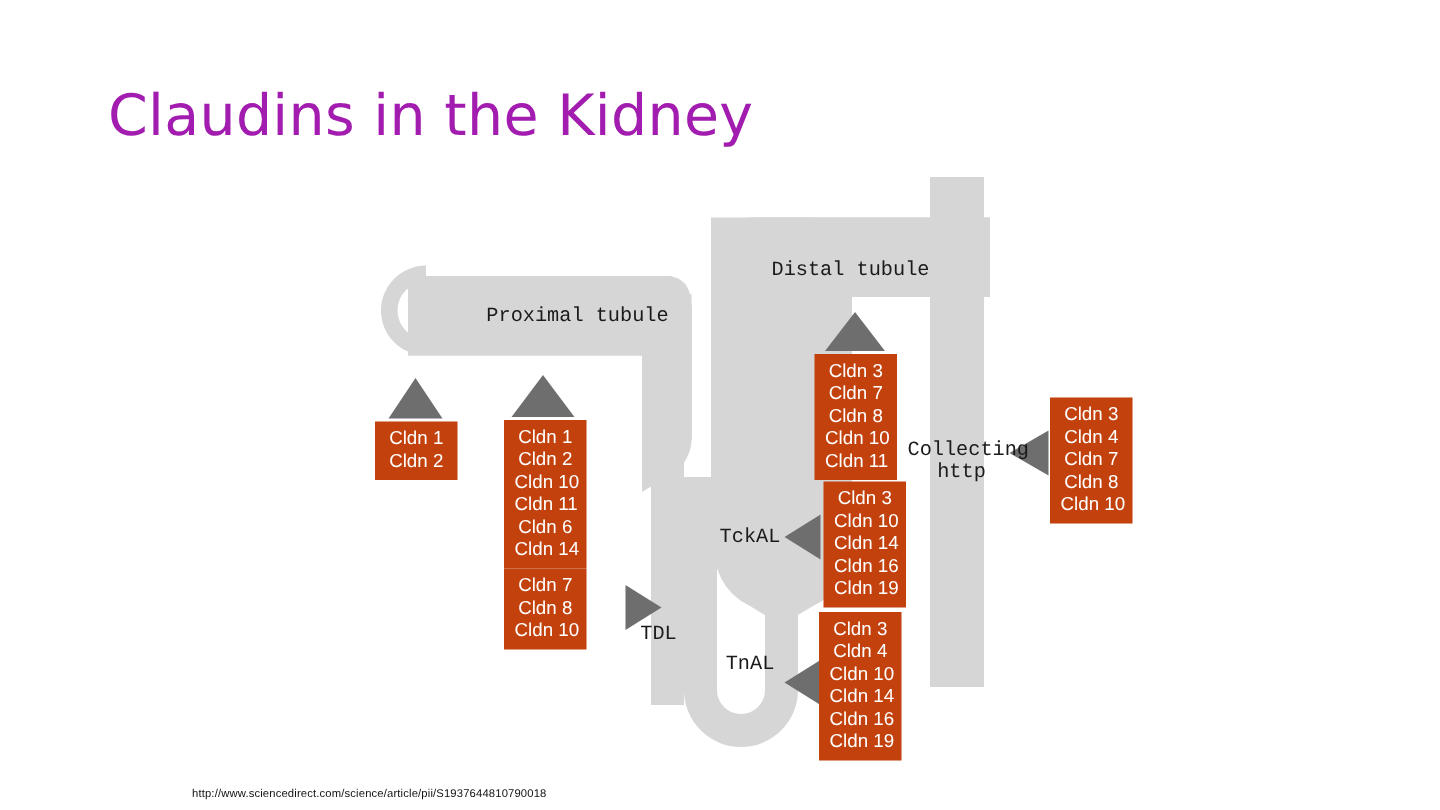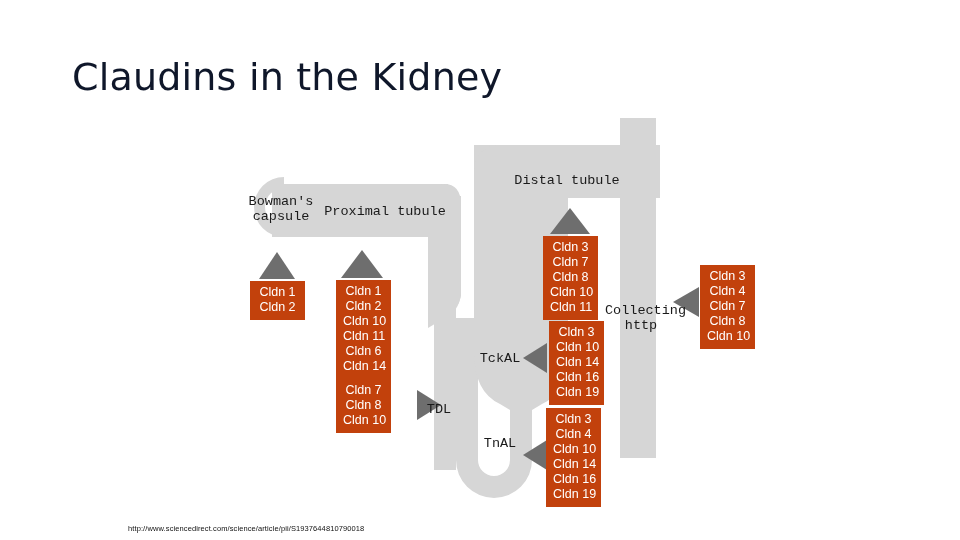--- a/index.html
+++ b/index.html
@@ -20,21 +20,21 @@
     width: 960px;
     height: 540px;
     background: #ffffff;
   }
   #slide-title {
     position: absolute;
     left: 72px;
     top: 55px;
     font-size: 38px;
     font-weight: 400;
-    color: #0f172a;
+    color: #a21caf;
     letter-spacing: 0.2px;
     font-family: "DejaVu Sans", sans-serif;
     white-space: nowrap;
   }
   #diagram {
     position: absolute;
     left: 0;
     top: 0;
     width: 960px;
     height: 540px;
@@ -168,39 +168,35 @@
         <polygon points="570,208 590,234 550,234" fill="#6e6e6e"></polygon>
         <polygon points="417,390 417,420 441,405" fill="#6e6e6e"></polygon>
         <polygon points="547,343 547,373 523,358 " fill="#6e6e6e"></polygon>
         <polygon points="547,440 547,470 523,455" fill="#6e6e6e"></polygon>
         <polygon points="699,287 699,317 673,302" fill="#6e6e6e"></polygon>
       </g>
 
     </svg>
   </div>
 
-  <div class="anat-label" style="left:246px; top:194px; width:70px;">
-    <span class="ln">Bowman's</span>
-    <span class="ln">capsule</span>
-  </div>
 
   <div class="anat-label" style="left:320px; top:204px; width:130px;">
     <span class="ln">Proximal tubule</span>
   </div>
 
   <div class="anat-label" style="left:512px; top:173px; width:110px;">
     <span class="ln">Distal tubule</span>
   </div>
 
-  <div class="anat-label" style="left:605px; top:303px; width:72px;text-align:center;">
+  <div class="anat-label" style="left:605px; top:293px; width:72px;text-align:center;">
     <span class="ln">Collecting</span>
     <span class="ln">http</span>
   </div>
 
-  <div class="anat-label" style="left:419px; top:402px; width:40px;">
+  <div class="anat-label" style="left:419px; top:416px; width:40px;">
     <span class="ln">TDL</span>
   </div>
 
   <div class="anat-label" style="left:478px; top:351px; width:44px;">
     <span class="ln">TckAL</span>
   </div>
 
   <div class="anat-label" style="left:479px; top:436px; width:42px;">
     <span class="ln">TnAL</span>
   </div>

